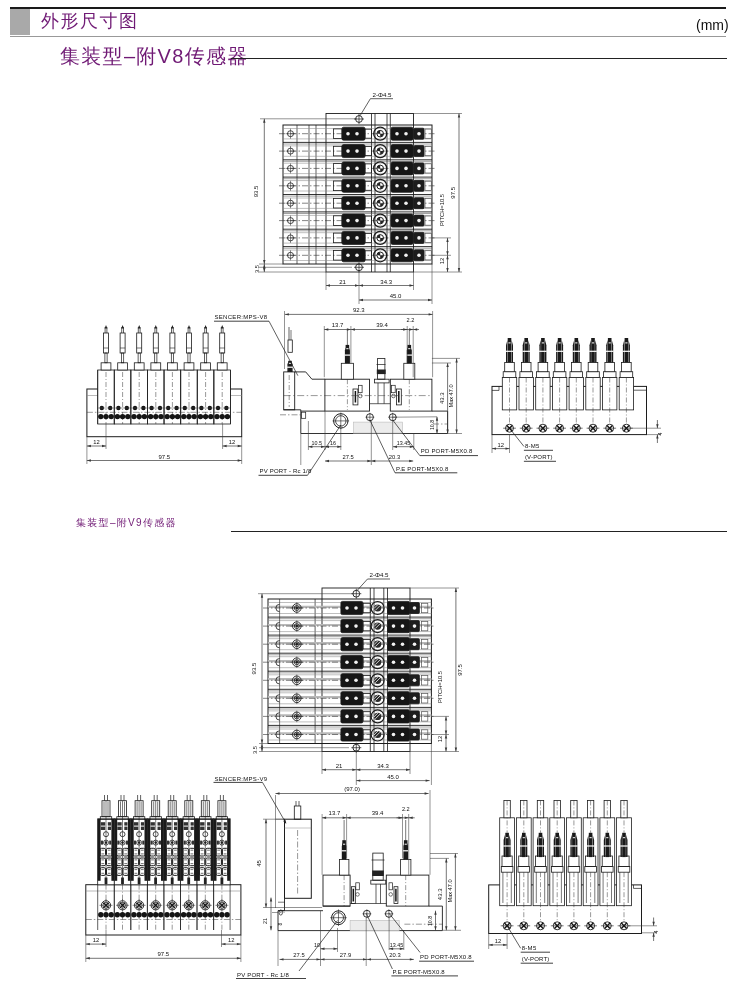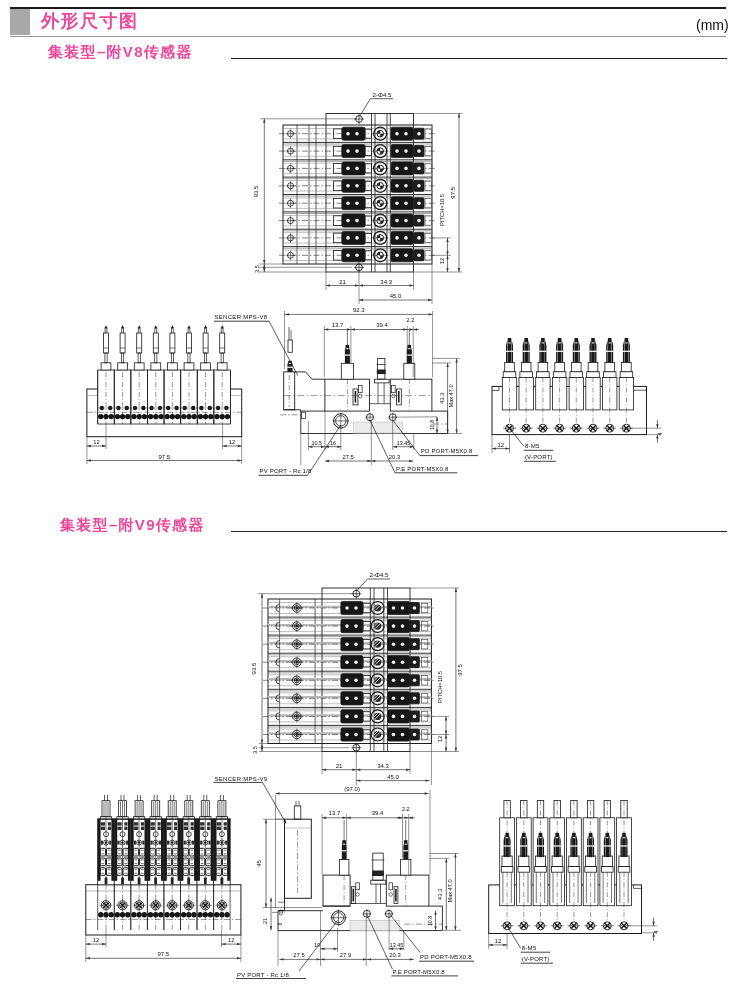--- a/index.html
+++ b/index.html
@@ -1,27 +1,27 @@
 <!DOCTYPE html>
 <html><head><meta charset="utf-8">
 <style>
 html,body{margin:0;padding:0;background:#fff;width:735px;height:993px;overflow:hidden}
 body{font-family:"Liberation Sans",sans-serif;position:relative;-webkit-font-smoothing:antialiased}
 svg text{-webkit-font-smoothing:antialiased}
-.hdr{position:absolute;font-weight:bold;color:#ec4899}
+.hdr{position:absolute;font-weight:normal;color:#701a75}
 </style></head>
 <body>
 <div style="position:absolute;left:10px;top:7px;width:716px;height:2px;background:#1a1a1a"></div>
 <div style="position:absolute;left:10px;top:9px;width:20px;height:26px;background:#a9a9a9"></div>
 <div class="hdr" style="left:41px;top:9px;font-size:18px;letter-spacing:1.5px">外形尺寸图</div>
 <div style="position:absolute;left:696px;top:17px;font-size:14px;color:#111">(mm)</div>
 <div style="position:absolute;left:10px;top:36px;width:716px;height:1px;background:#999"></div>
-<div class="hdr" style="left:48px;top:43px;font-size:15px;letter-spacing:1.3px">集装型–附V8传感器</div>
+<div class="hdr" style="left:60px;top:43px;font-size:20px;letter-spacing:1.3px">集装型–附V8传感器</div>
 <div style="position:absolute;left:231px;top:57.5px;width:496px;height:1.3px;background:#222"></div>
-<div class="hdr" style="left:60px;top:516px;font-size:15px;letter-spacing:1.3px">集装型–附V9传感器</div>
+<div class="hdr" style="left:76px;top:516px;font-size:10px;letter-spacing:1.3px">集装型–附V9传感器</div>
 <div style="position:absolute;left:231px;top:530.5px;width:496px;height:1.3px;background:#222"></div>
 <svg width="735" height="993" viewBox="0 0 735 993" style="position:absolute;top:0;left:0">
     <rect x="326.0" y="113.5" width="87.5" height="158.5" stroke="#1c1c1c" stroke-width="0.9" fill="none"></rect>
     <line x1="371.5" y1="113.5" x2="371.5" y2="272.0" stroke="#1c1c1c" stroke-width="0.8"></line>
     <line x1="375.0" y1="113.5" x2="375.0" y2="272.0" stroke="#1c1c1c" stroke-width="0.8"></line>
     <line x1="387.0" y1="113.5" x2="387.0" y2="272.0" stroke="#1c1c1c" stroke-width="0.8"></line>
     <line x1="390.3" y1="113.5" x2="390.3" y2="272.0" stroke="#1c1c1c" stroke-width="0.8"></line>
     <rect x="283.0" y="125.0" width="149.0" height="139.0" stroke="#1c1c1c" stroke-width="1.0" fill="none"></rect>
     <line x1="297.0" y1="125.0" x2="297.0" y2="264.0" stroke="#1c1c1c" stroke-width="0.7"></line>
     <line x1="309.0" y1="125.0" x2="309.0" y2="264.0" stroke="#1c1c1c" stroke-width="0.7"></line>

